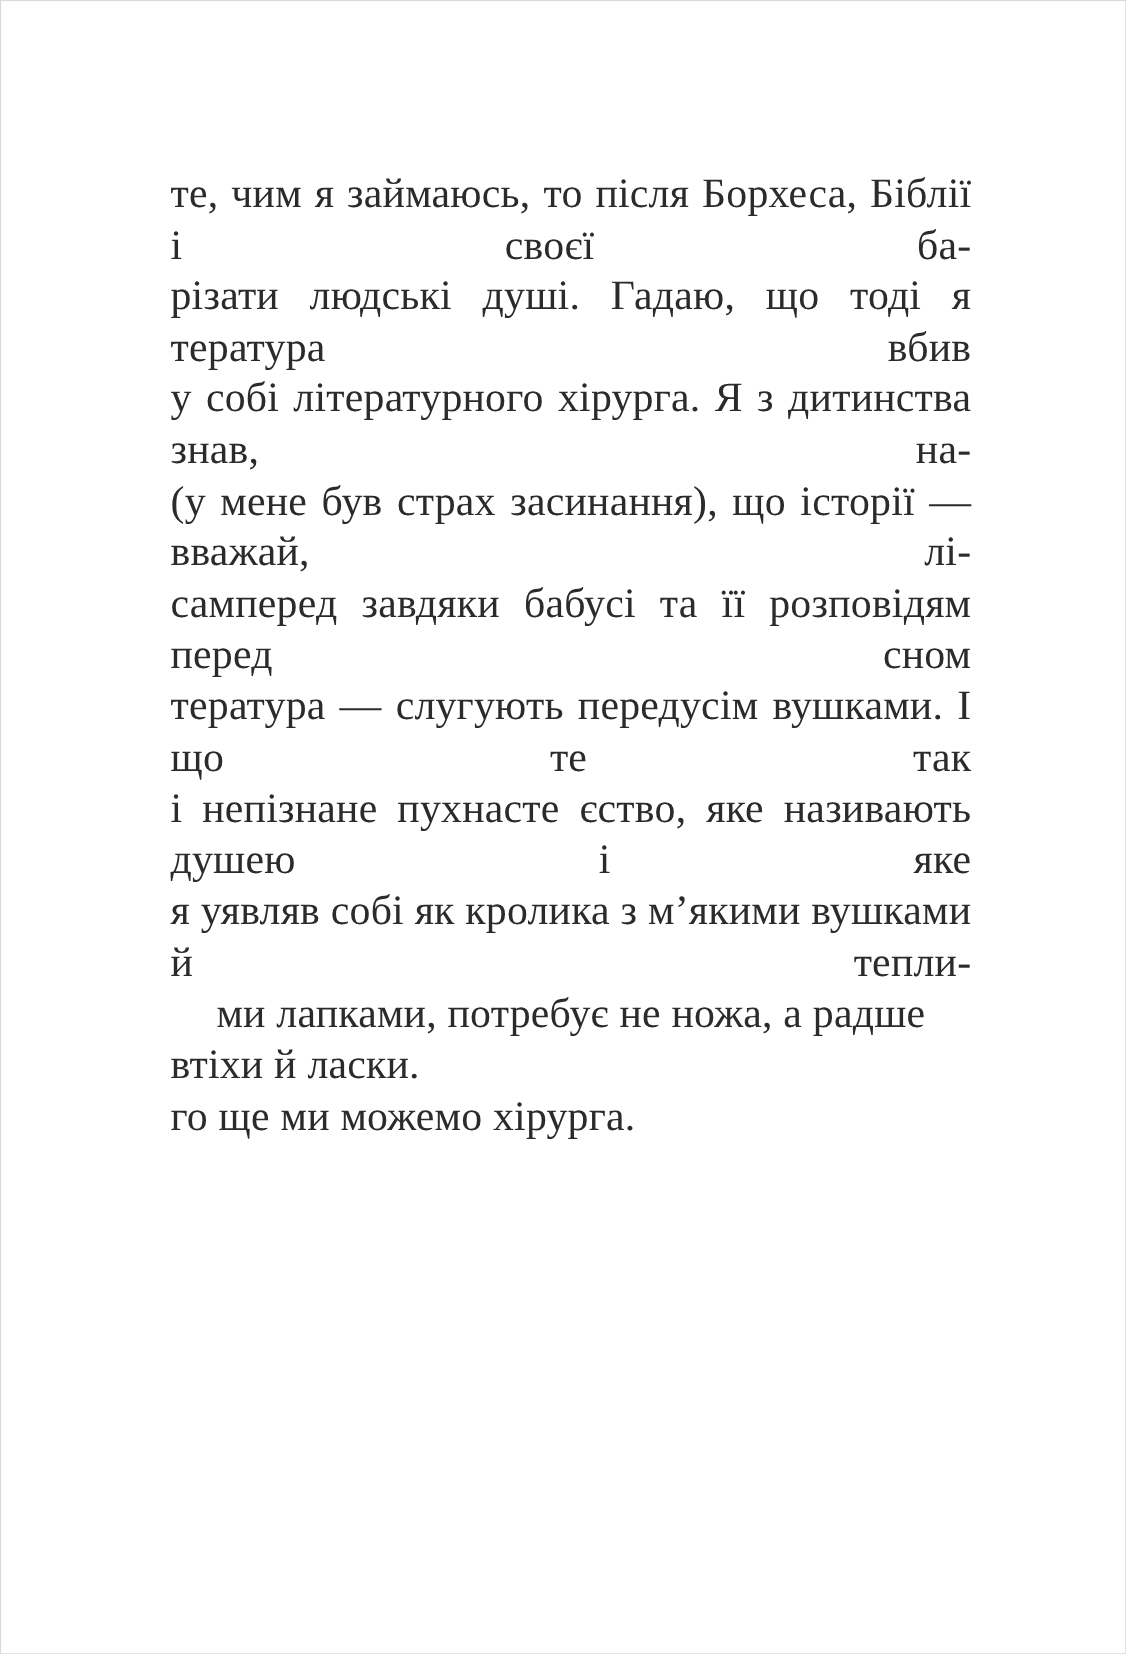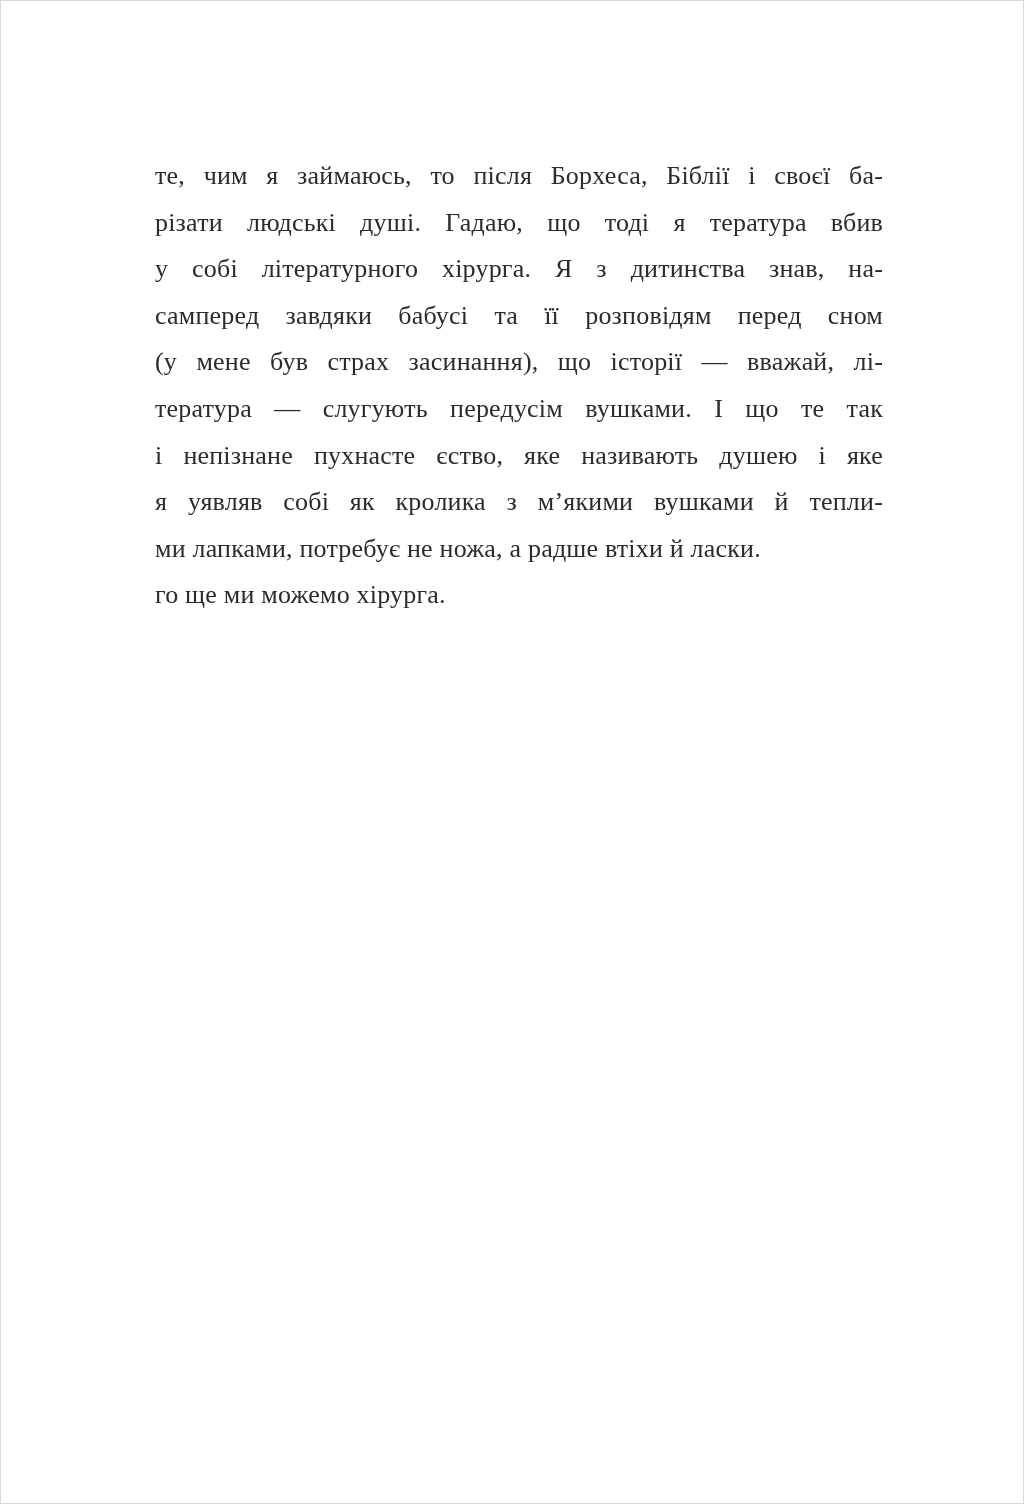--- a/index.html
+++ b/index.html
@@ -16,50 +16,50 @@
     box-sizing: content-box;
     overflow: hidden;
     font-family: "Liberation Serif", "DejaVu Serif", serif;
   }
   .text-block {
     position: absolute;
     left: 154px;
     top: 152px;
     width: 728px;
     color: #2b2b2b;
-    font-size: 26px;
+    font-size: 38px;
     font-weight: 500;
     line-height: 46.6px;
     letter-spacing: 0.2px;
   }
   .line {
     text-align: justify;
     text-align-last: justify;
     white-space: normal;
   }
   .line.last {
-    text-align: right;
+    text-align: center;
     text-align-last: left;
   }
   .line.indent {
     text-indent: 36px;
   }
 </style>
 </head>
 <body>
 
 <div class="page">
   <div class="text-block">
 
     <div class="paragraph">
       <div class="line">те, чим я займаюсь, то після Борхеса, Біблії і своєї ба-</div>
       <div class="line">різати людські душі. Гадаю, що тоді я тература вбив</div>
       <div class="line">у собі літературного хірурга. Я з дитинства знав, на-</div>
+      <div class="line">(у мене був страх засинання), що історії — вважай, лі-</div>
       <div class="line">самперед завдяки бабусі та її розповідям перед сном</div>
-      <div class="line">(у мене був страх засинання), що історії — вважай, лі-</div>
       <div class="line">тература — слугують передусім вушками. І що те так</div>
       <div class="line">і непізнане пухнасте єство, яке називають душею і яке</div>
       <div class="line">я уявляв собі як кролика з м’якими вушками й тепли-</div>
       <div class="line last">ми лапками, потребує не ножа, а радше втіхи й ласки.</div>
     </div>
 
     <div class="paragraph">
       <div class="line last">го ще ми можемо хірурга.</div>
     </div>
 

